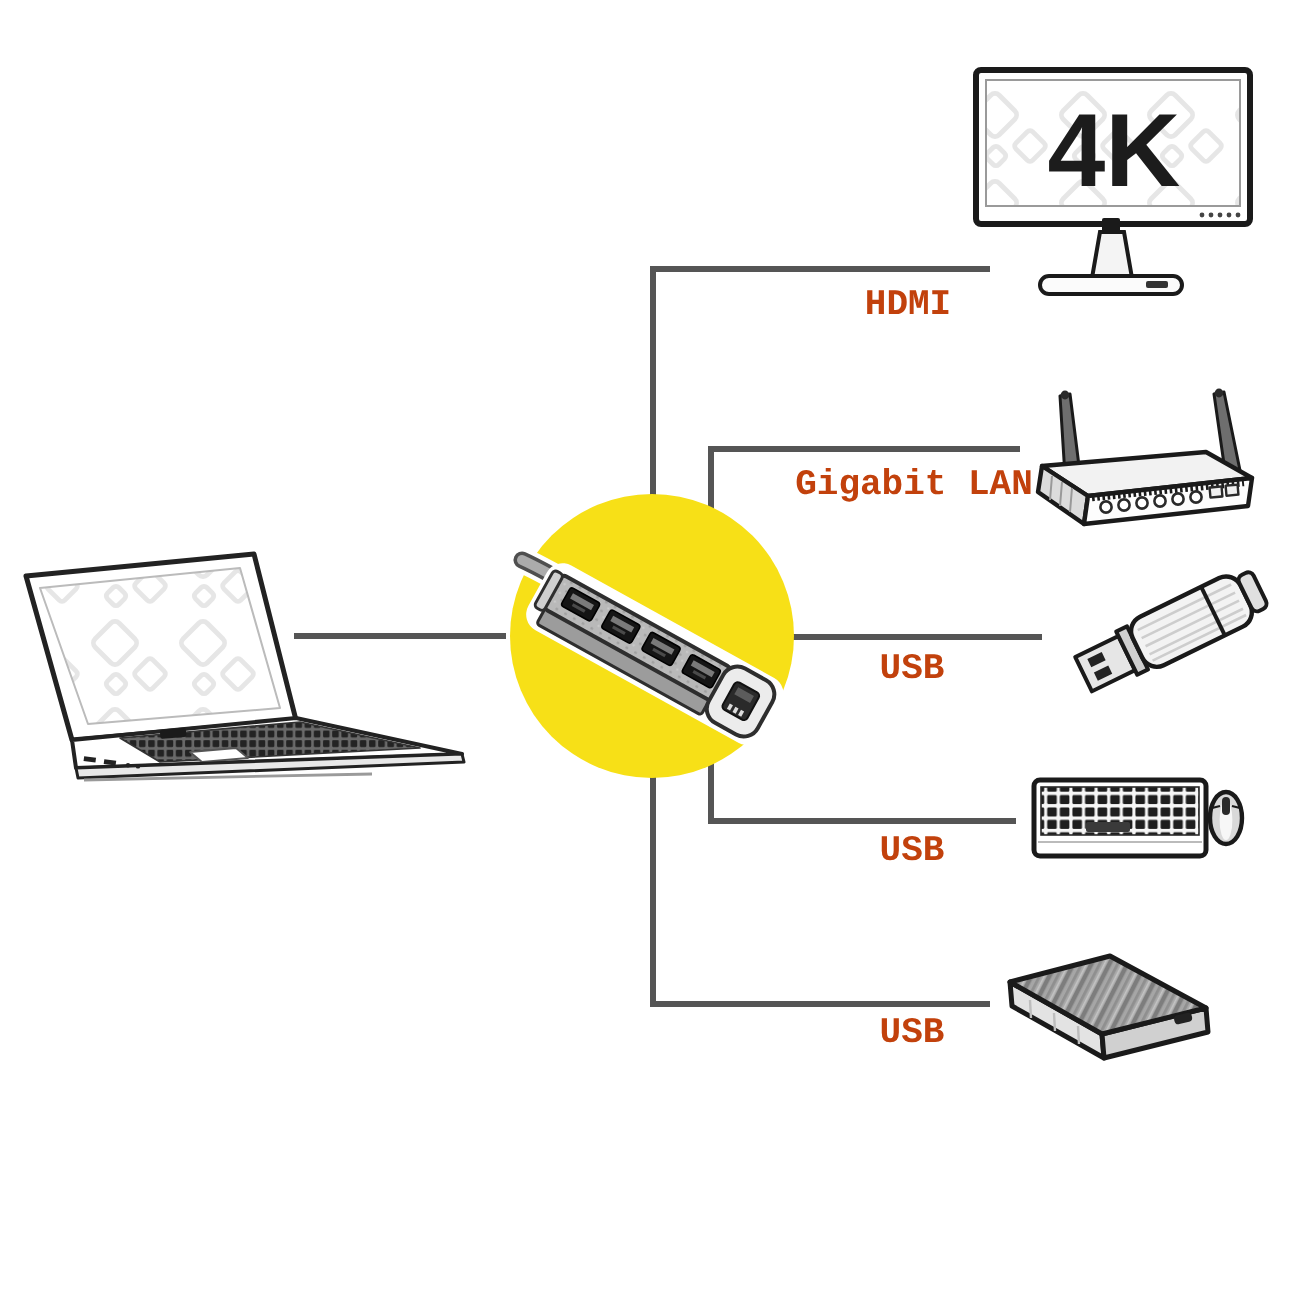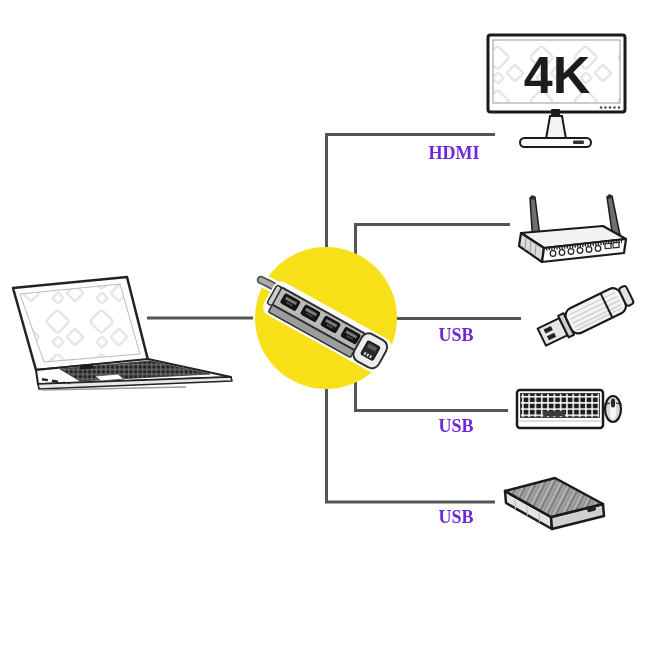--- a/index.html
+++ b/index.html
@@ -3,22 +3,22 @@
 <meta charset="utf-8">
 <style>
   html,body{margin:0;padding:0;background:#ffffff;}
   .stage{
     position:relative;width:650px;height:650px;background:#ffffff;
     overflow:hidden;font-family:"Liberation Sans",sans-serif;
   }
   .stage svg{position:absolute;left:0;top:0;}
   .lbl{
     position:absolute;transform:translateX(-50%);
-    font-family:Liberation Serif, serif;font-weight:bold;font-size:18px;
-    color:#6d28d9;white-space:nowrap;line-height:1.15;
+    font-family:Liberation Mono, monospace;font-weight:bold;font-size:18px;
+    color:#c2410c;white-space:nowrap;line-height:1.15;
   }
 </style>
 </head>
 <body>
 
 <div class="stage">
 
 <svg width="650" height="650" viewBox="0 0 650 650">
   <defs>
     <pattern id="diam" width="44" height="44" patternUnits="userSpaceOnUse">
@@ -187,17 +187,18 @@
       <rect x="102" y="4.5" width="14" height="15.5" rx="2" fill="#2a2a2a" stroke="#111111" stroke-width="1"></rect>
       <rect x="104.5" y="6.8" width="9" height="4" fill="#5c5c5c"></rect>
       <rect x="104.8" y="16" width="1.8" height="3" fill="#dddddd"></rect>
       <rect x="108" y="16" width="1.8" height="3" fill="#dddddd"></rect>
       <rect x="111.2" y="16" width="1.8" height="3" fill="#dddddd"></rect>
     </g>
   </g>
 </svg>
 
 <div class="lbl" style="left:454px;top:143px">HDMI</div>
+<div class="lbl" style="left:457px;top:233px">Gigabit LAN</div>
 <div class="lbl" style="left:456px;top:325px">USB</div>
 <div class="lbl" style="left:456px;top:416px">USB</div>
 <div class="lbl" style="left:456px;top:507px">USB</div>
 
 </div>
 
 </body></html>

